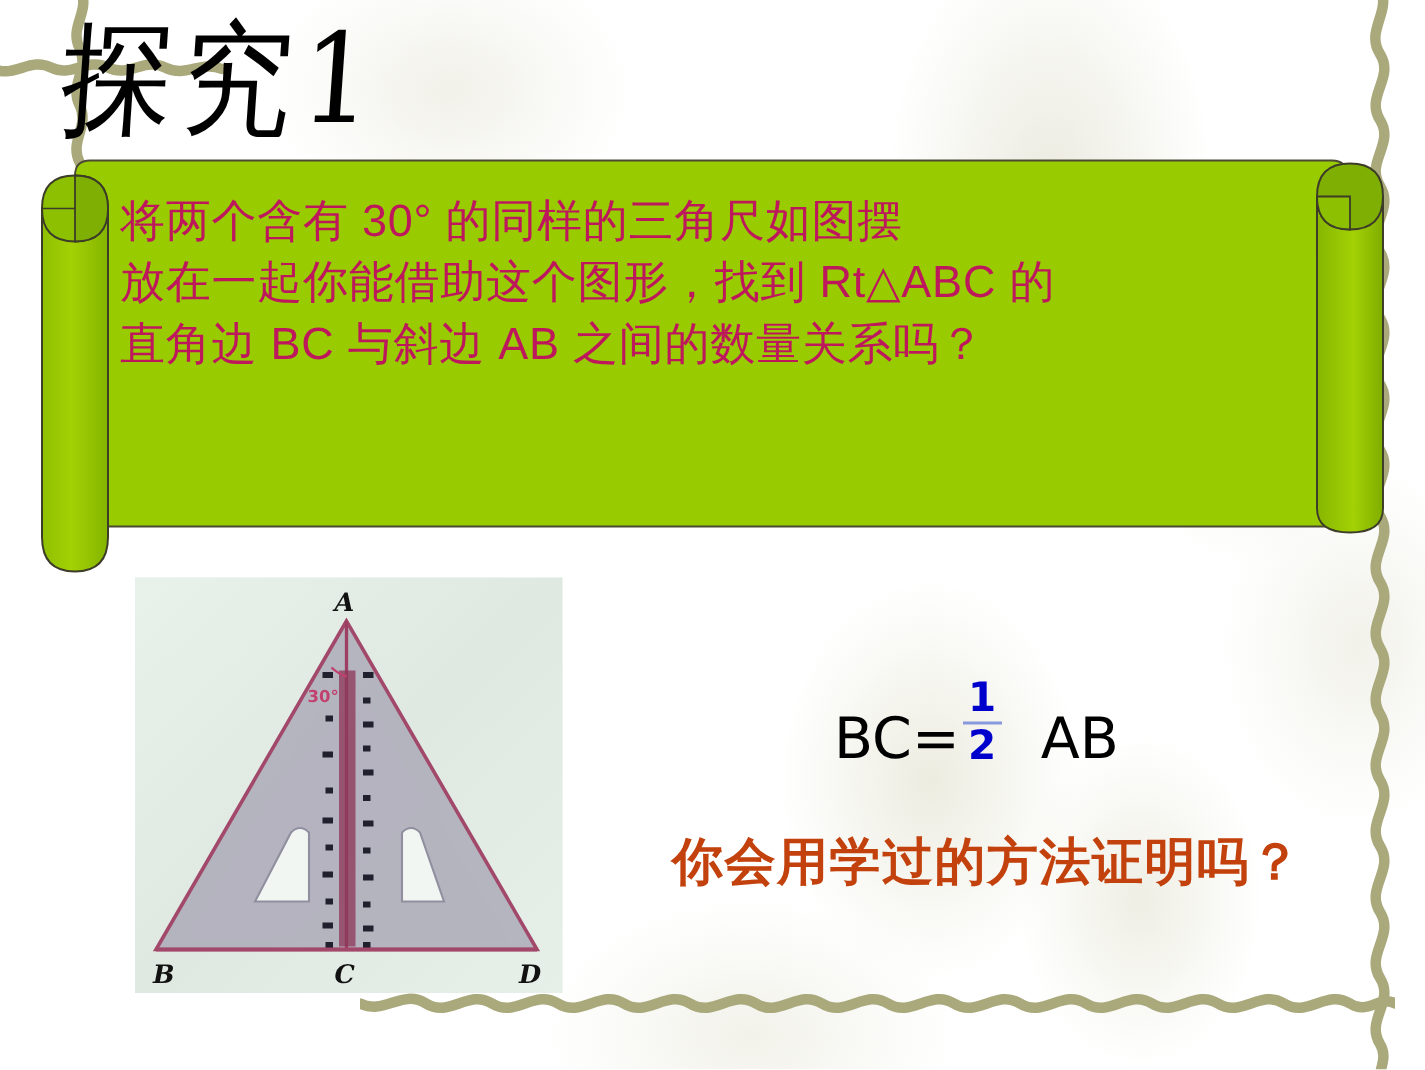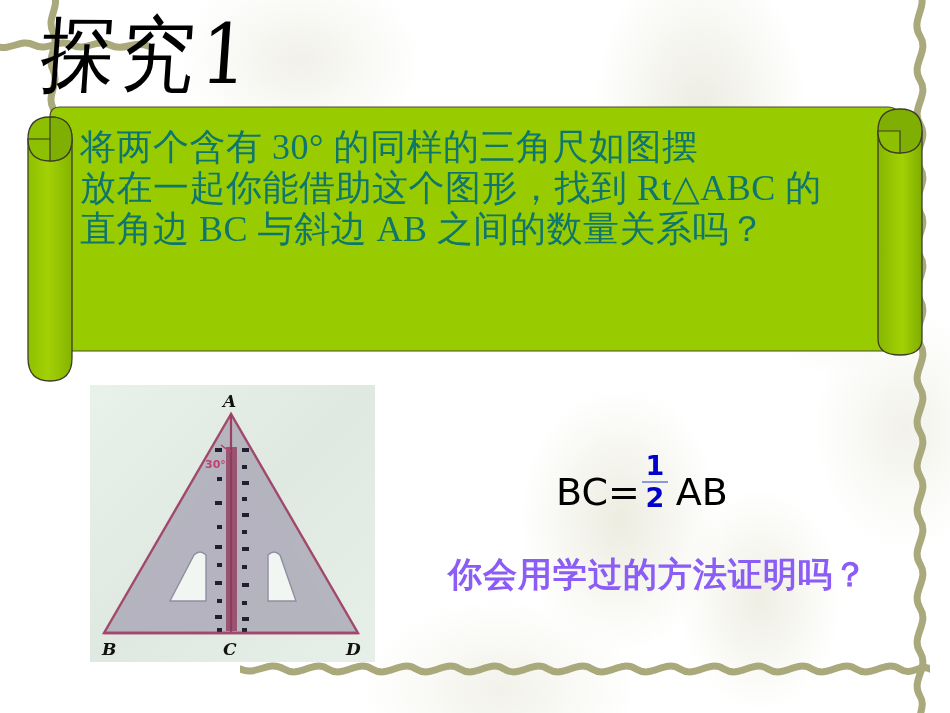--- a/index.html
+++ b/index.html
@@ -69,23 +69,23 @@
     width: 906px;
     height: 280px;
   }
   .scroll-svg { position: absolute; left: 0; top: 0; }
 
   .scroll-text {
     position: absolute;
     left: 58px;
     top: 24px;
     width: 820px;
-    color: #0f766e;
-    font-family: Liberation Serif, serif;
-    font-size: 36px;
+    color: #be185d;
+    font-family: Liberation Sans, sans-serif;
+    font-size: 30px;
     line-height: 41px;
     letter-spacing: 0.5px;
     white-space: nowrap;
   }
   .scroll-text .ln { display: block; }
 
   
   .ruler-figure {
     position: absolute;
     left: 90px;
@@ -120,31 +120,31 @@
     font-size: 27px;
     line-height: 1.02;
   }
   .formula .frac .num { padding-bottom: 1px; }
   .formula .frac .bar {
     width: 26px;
     height: 2px;
     background: #8899dd;
   }
   .formula .frac .den { padding-top: 1px; }
-  .formula .rhs { line-height: 1; margin-left: 2px; }
+  .formula .rhs { line-height: 1; margin-left: 20px; }
 
   
   .question {
     position: absolute;
     left: 448px;
     top: 552px;
     font-family: "DejaVu Serif", "Liberation Serif", serif;
     font-size: 34px;
     font-weight: bold;
-    color: #8b5cf6;
+    color: #c2410c;
     letter-spacing: 1px;
     white-space: nowrap;
   }
 </style>
 </head>
 <body>
 
 <div id="slide">
 
   <div class="bg-wash"></div>

